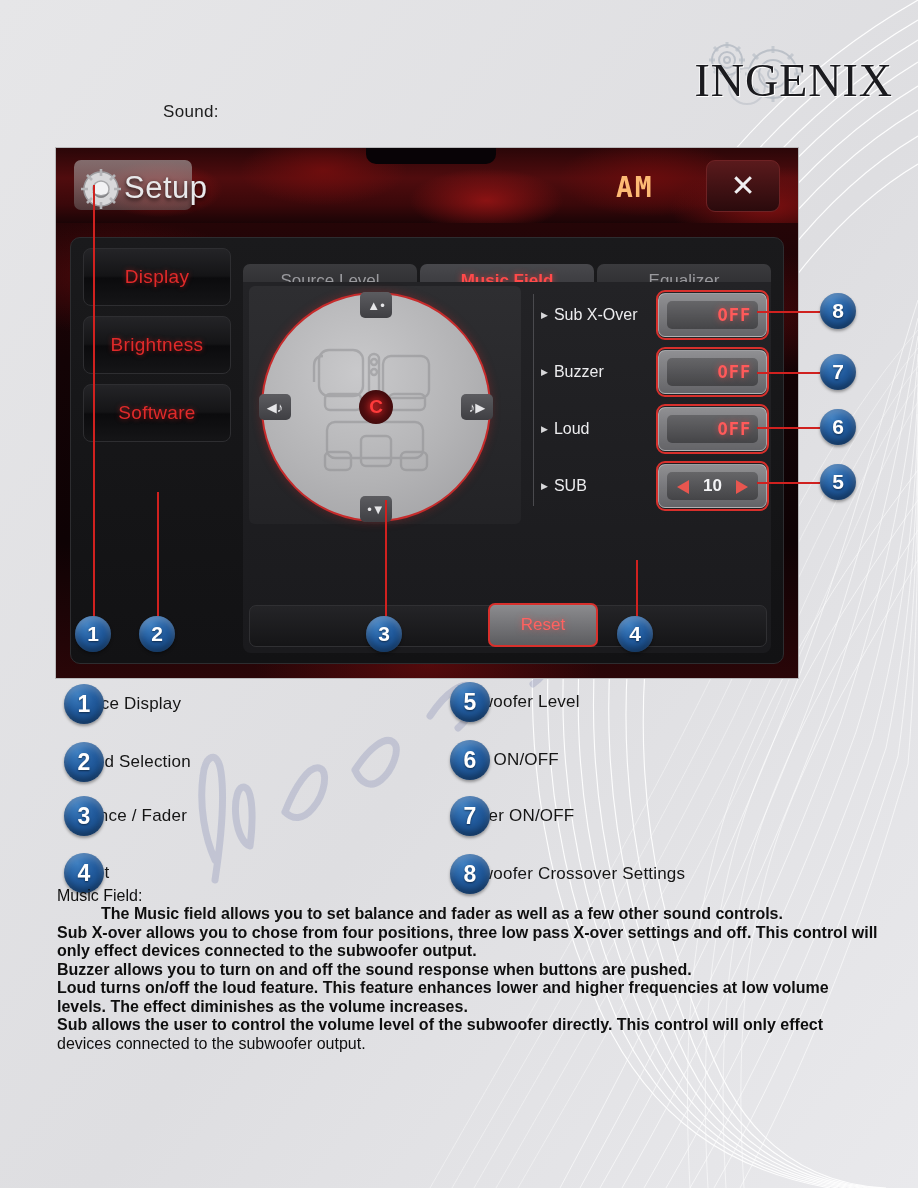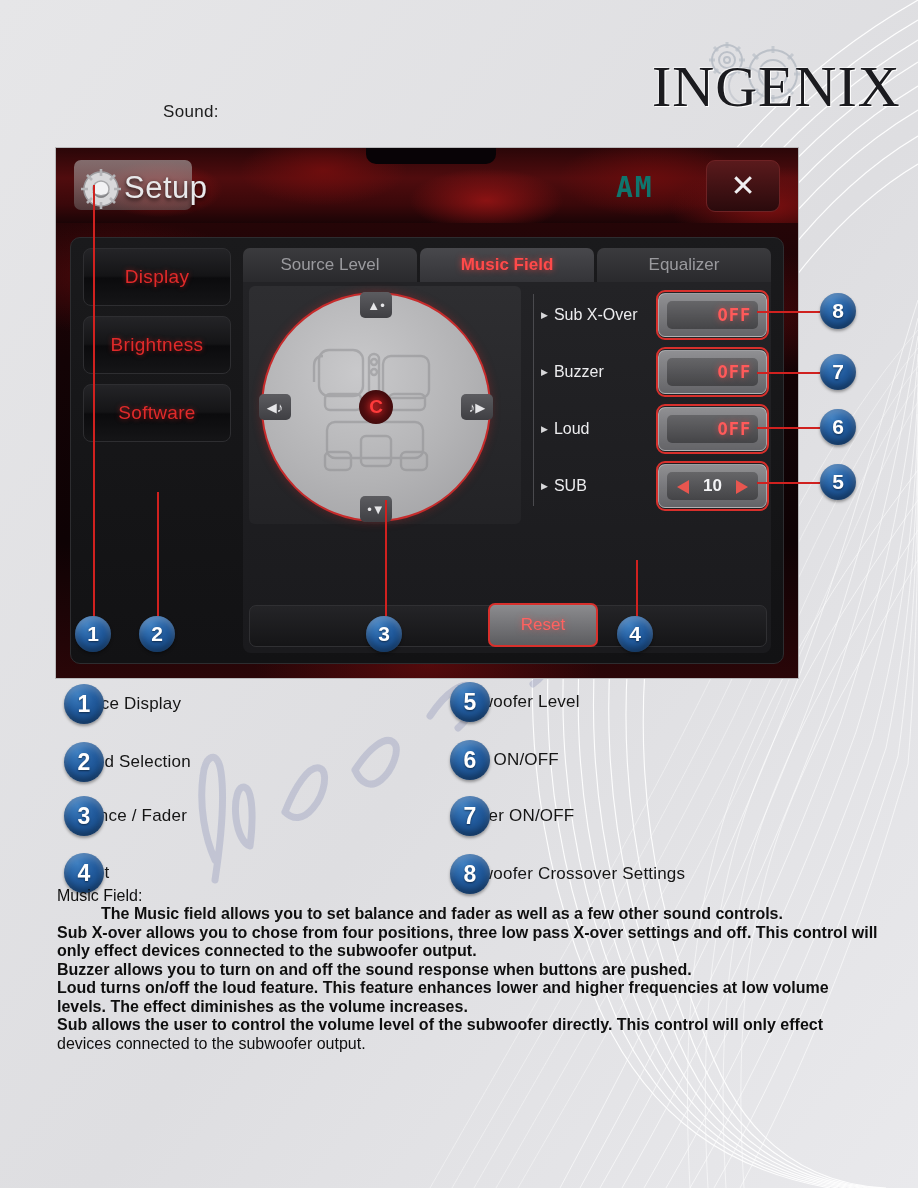--- a/index.html
+++ b/index.html
@@ -12,25 +12,26 @@
   
   .page-bg{position:absolute;inset:0;overflow:hidden;pointer-events:none;}
   .page-bg svg{position:absolute;top:0;left:0;}
 
   
   .logo{
     position:absolute;left:640px;top:40px;width:250px;height:90px;
   }
   .logo .gears{position:absolute;left:55px;top:0;width:130px;height:70px;opacity:.55;}
   .logo .word{
-    position:absolute;left:12px;top:18px;width:250px;
+    position:absolute;left:3px;top:18px;width:250px;
     font-family:"Liberation Serif",serif;
-    font-size:58px;font-variant:small-caps;letter-spacing:1px;
+    font-size:46px;font-variant:small-caps;letter-spacing:1px;
     color:#1b1b1f;line-height:1;
     text-shadow:1px 1px 0 #fff, -1px -1px 1px rgba(255,255,255,.6);
+    text-align:right;
   }
 
   
   .sound-caption{
     position:absolute;left:163px;top:102px;
     font-family:"Liberation Sans",sans-serif;
     font-size:17px;color:#1d1d1d;letter-spacing:.3px;
   }
 
   
@@ -70,21 +71,21 @@
   }
   .gear-ico{
     position:absolute;left:22px;top:18px;width:46px;height:46px;
   }
   .setup-label{
     position:absolute;left:68px;top:22px;
     font-size:31px;color:#e8e8ea;letter-spacing:.5px;
     text-shadow:0 2px 4px rgba(0,0,0,.8);
   }
   .clock-ampm{
-    position:absolute;left:560px;top:23px;font-size:28px;color:#0f766e;letter-spacing:2px;
+    position:absolute;left:560px;top:23px;font-size:28px;color:#fdba74;letter-spacing:2px;
     font-family:"DejaVu Sans Mono",monospace;font-weight:bold;
   }
   .clock-time{
     position:absolute;left:648px;top:23px;font-size:28px;color:#f2f2f4;letter-spacing:2px;
     font-family:"DejaVu Sans Mono",monospace;font-weight:bold;
   }
   .close-btn{
     position:absolute;right:18px;top:12px;width:72px;height:50px;border-radius:9px;
     background:linear-gradient(180deg,#5a1a1c,#2a0a0c);
     border:1px solid #6e2224;
@@ -121,21 +122,21 @@
   .menu-btn.active{
     background:linear-gradient(180deg,#ff6a68 0%,#f14a46 55%,#d63230 100%);
     border:1px solid #ff8f8c;
     color:#ffffff;
     text-shadow:0 1px 2px rgba(0,0,0,.45);
     box-shadow:0 0 18px 6px rgba(235,40,40,.55);
   }
 
   
   .content{position:absolute;left:172px;top:10px;right:12px;bottom:10px;}
-  .tabs{position:absolute;left:0;top:0;right:0;height:34px;display:flex;gap:3px;justify-content:center;}
+  .tabs{position:absolute;left:0;top:16px;right:0;height:34px;display:flex;gap:3px;justify-content:center;}
   .tab{
     flex:1;border-top-left-radius:7px;border-top-right-radius:7px;
     background:linear-gradient(180deg,#3b3b3e,#2a2a2d);
     display:flex;align-items:center;justify-content:center;
     font-size:17px;color:#9a9a9e;
   }
   .tab.active{
     background:linear-gradient(180deg,#48484c,#343438);
     color:#ff4a4a;font-weight:bold;
     text-shadow:0 0 6px rgba(255,60,60,.7);

